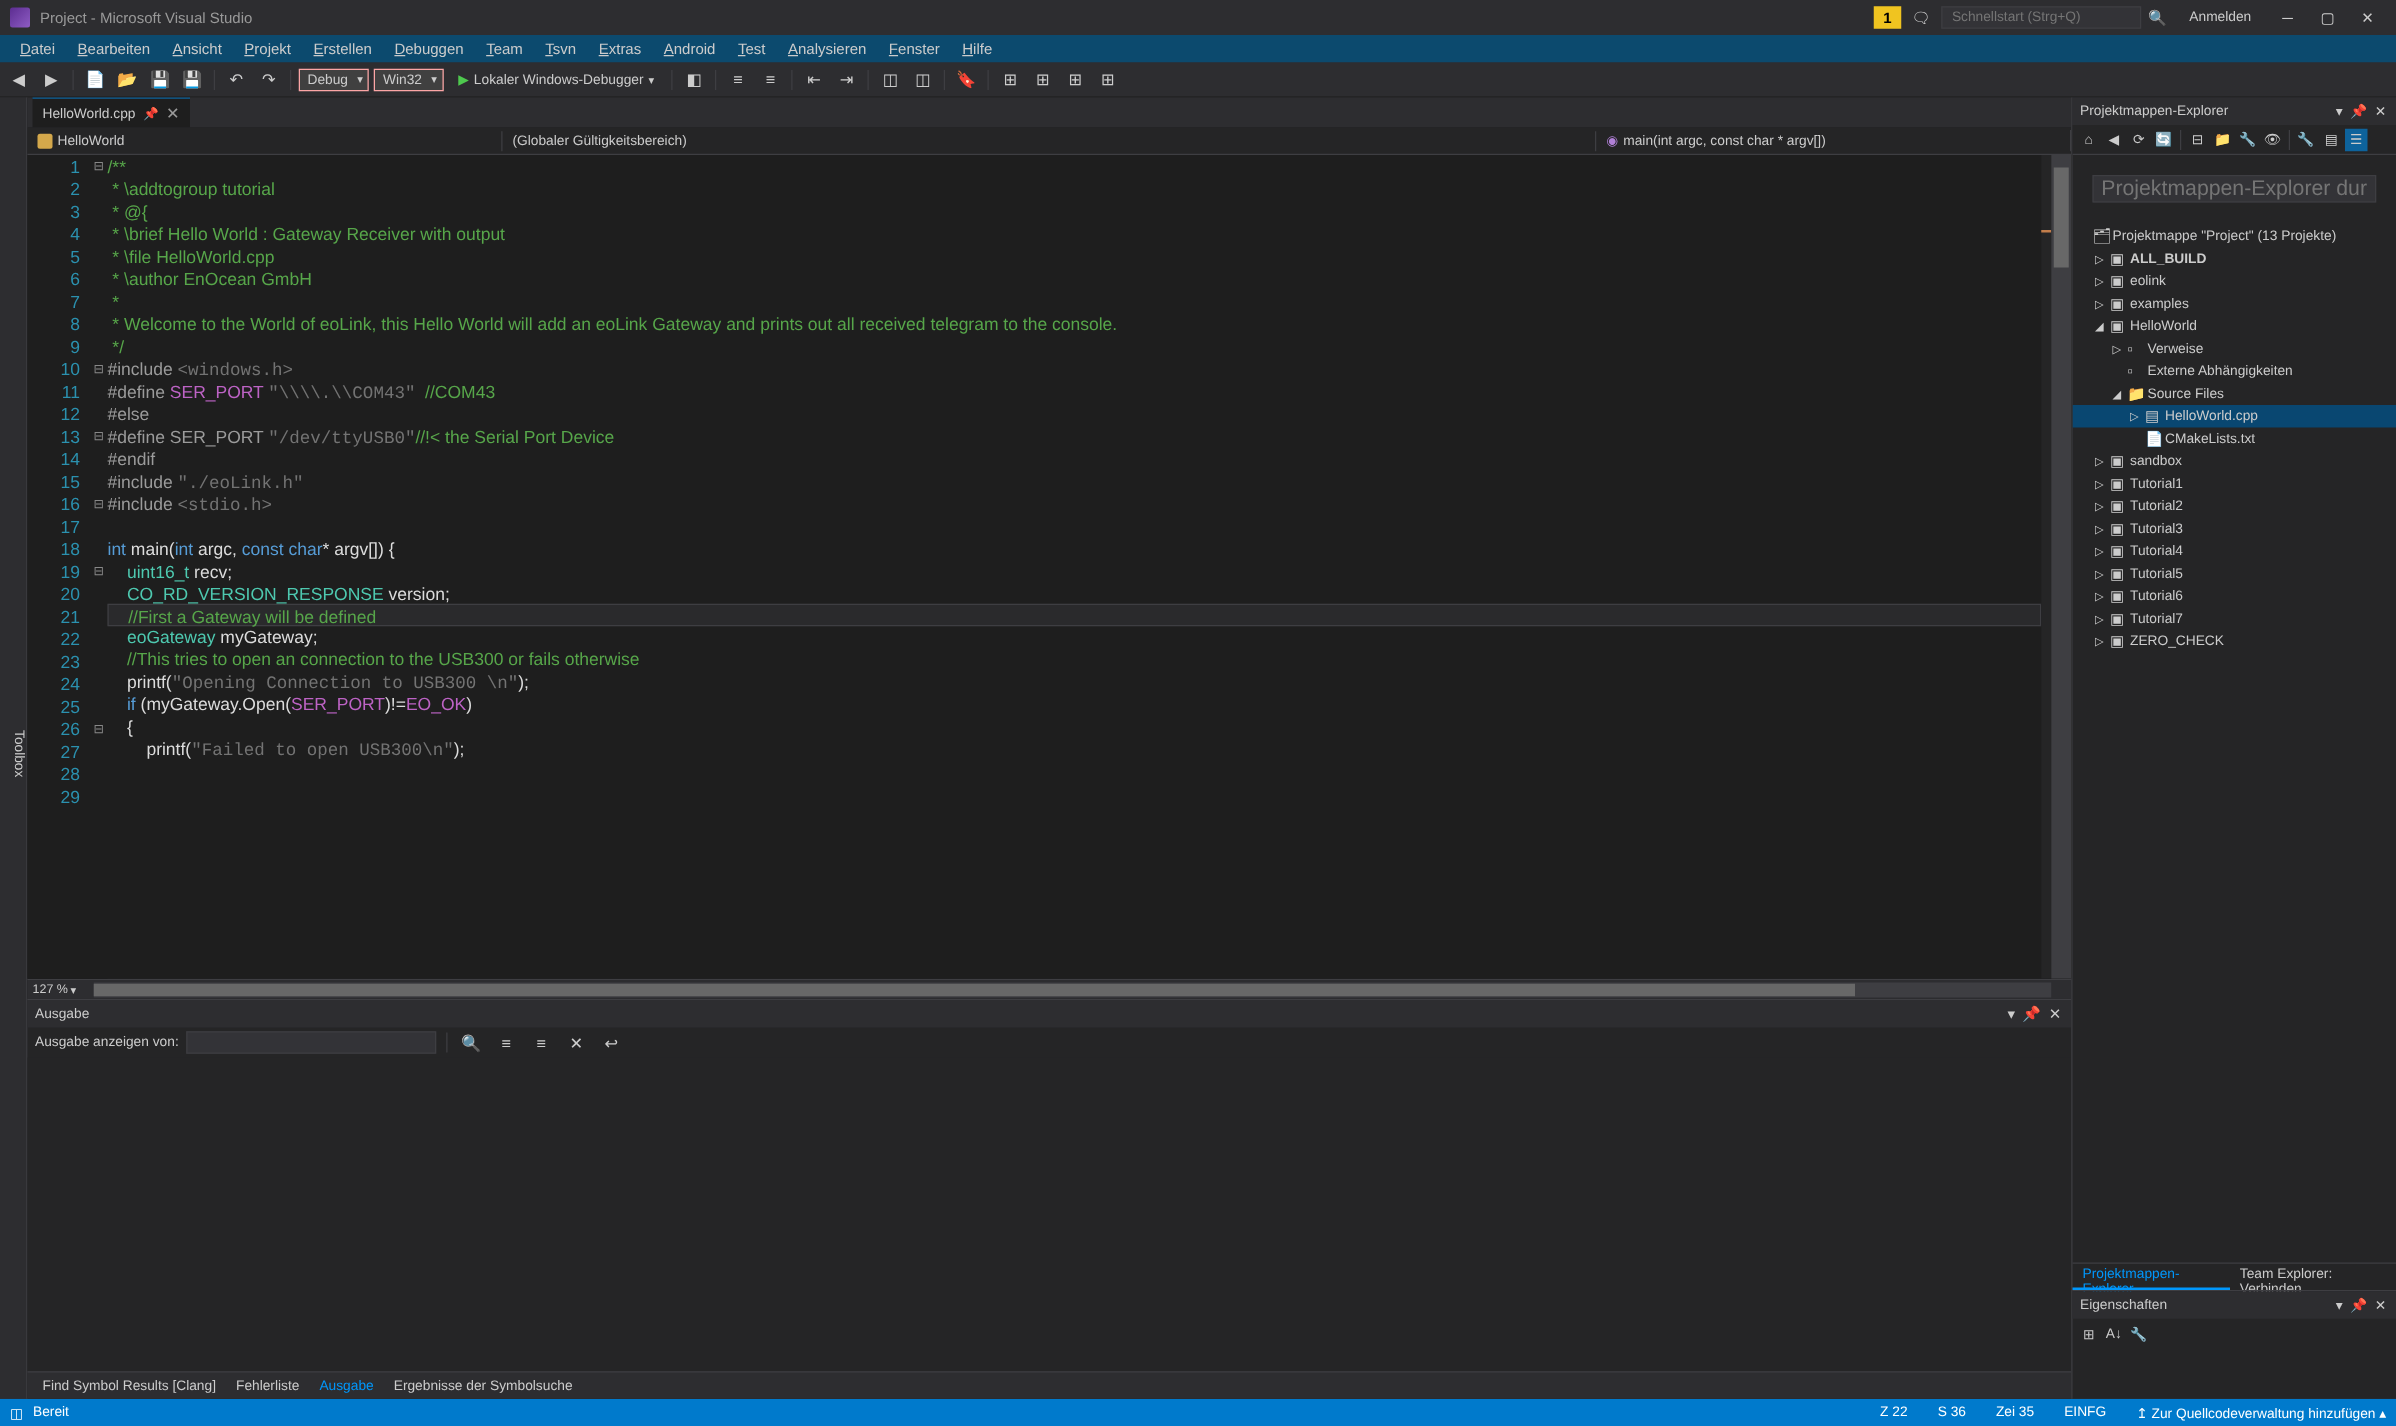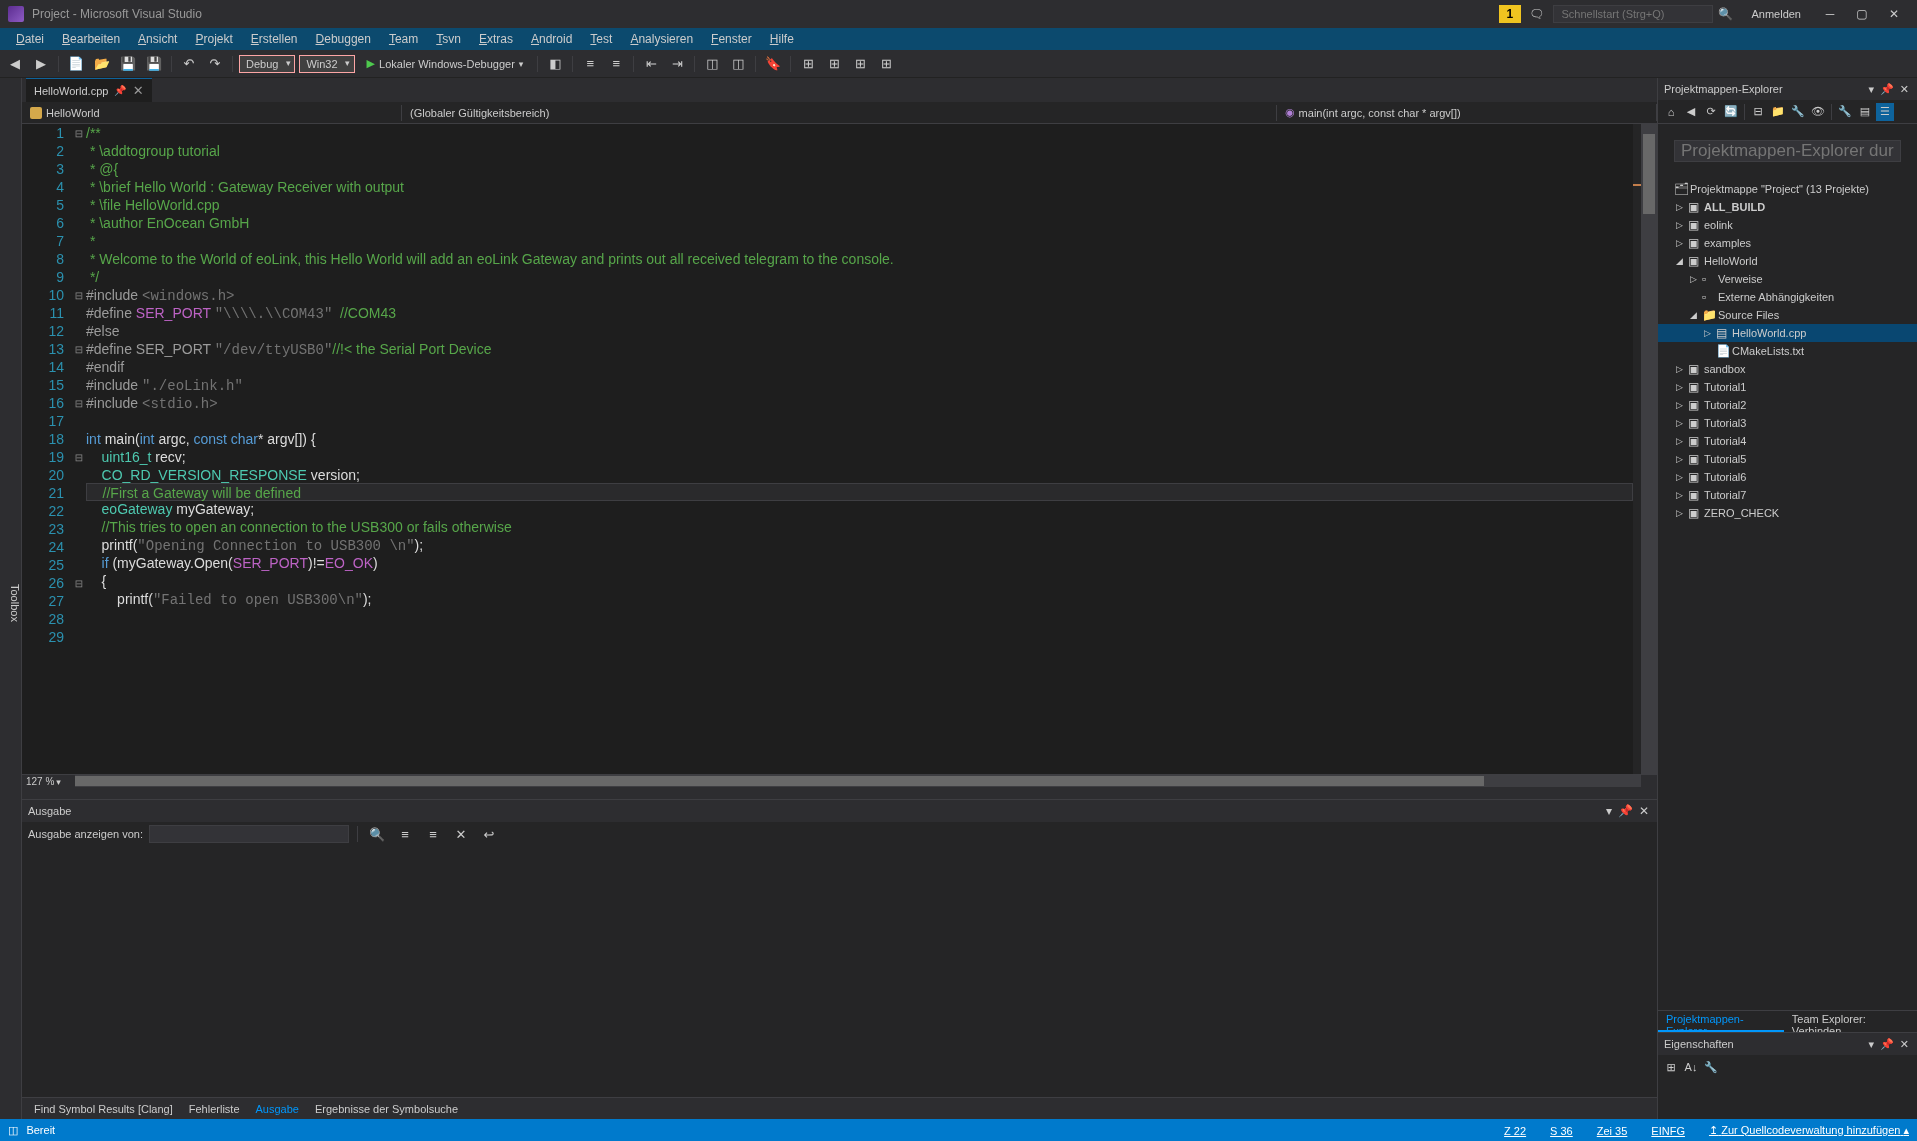--- a/index.html
+++ b/index.html
@@ -60,21 +60,21 @@
 .c-pp { color: #9b9b9b; }
 .c-ident { color: #dcdcdc; }
 .c-num { color: #b5cea8; }
 .c-macro-name { color: #bd63c5; }
 
 .scroll-v { width: 16px; background: #3e3e42; position: relative; }
 .scroll-thumb-v { position: absolute; left: 2px; right: 2px; top: 10px; height: 80px; background: #686868; }
 .overview { width: 8px; background: #252526; position: relative; }
 .overview-mark { position: absolute; left: 0; right: 0; height: 2px; background: #c27d4b; }
 
-.zoom-bar { height: 16px; background: #2d2d30; display: flex; align-items: flex-end; padding: 12px 4px; border-top: 1px solid #3e3e42; }
+.zoom-bar { height: 16px; background: #2d2d30; display: flex; align-items: center; padding: 0 4px; border-top: 1px solid #3e3e42; }
 .zoom-val { color: #ccc; font-size: 10px; }
 .scroll-h { flex: 1; height: 12px; background: #3e3e42; margin: 0 12px; position: relative; }
 .scroll-thumb-h { position: absolute; top: 1px; bottom: 1px; left: 0; width: 90%; background: #686868; }
 
 
 .output-panel { height: 320px; background: #252526; border-top: 1px solid #3e3e42; display: flex; flex-direction: column; }
 .output-header { height: 22px; display: flex; align-items: center; justify-content: space-between; padding: 0 6px; background: #2d2d30; }
 .output-title { color: #ccc; font-size: 11px; }
 .output-ctrls { display: flex; gap: 2px; }
 .output-toolbar { height: 24px; display: flex; align-items: center; padding: 0 6px; gap: 6px; }
@@ -108,21 +108,21 @@
 .ptab { padding: 2px 8px; font-size: 11px; cursor: pointer; }
 .ptab.active { color: #0097fb; border-bottom: 2px solid #0097fb; }
 
 .prop-panel { border-top: 1px solid #3e3e42; }
 .prop-toolbar { height: 24px; display: flex; align-items: center; padding: 0 4px; gap: 2px; }
 .prop-body { height: 40px; }
 
 
 .status-bar { height: 22px; background: #007acc; display: flex; align-items: center; justify-content: space-between; padding: 0 8px; color: #fff; font-size: 11px; }
 .status-left { display: flex; align-items: center; gap: 8px; }
-.status-right { display: flex; align-items: flex-end; gap: 24px; text-decoration: underline; }
+.status-right { display: flex; align-items: flex-start; gap: 24px; }
 .status-item { cursor: default; }
 
 .icon-sq { display: inline-block; width: 12px; height: 12px; }
 </style>
 </head>
 <body>
 
 <div class="title-bar">
   <div class="title-left">
     <div class="vs-logo"></div>

